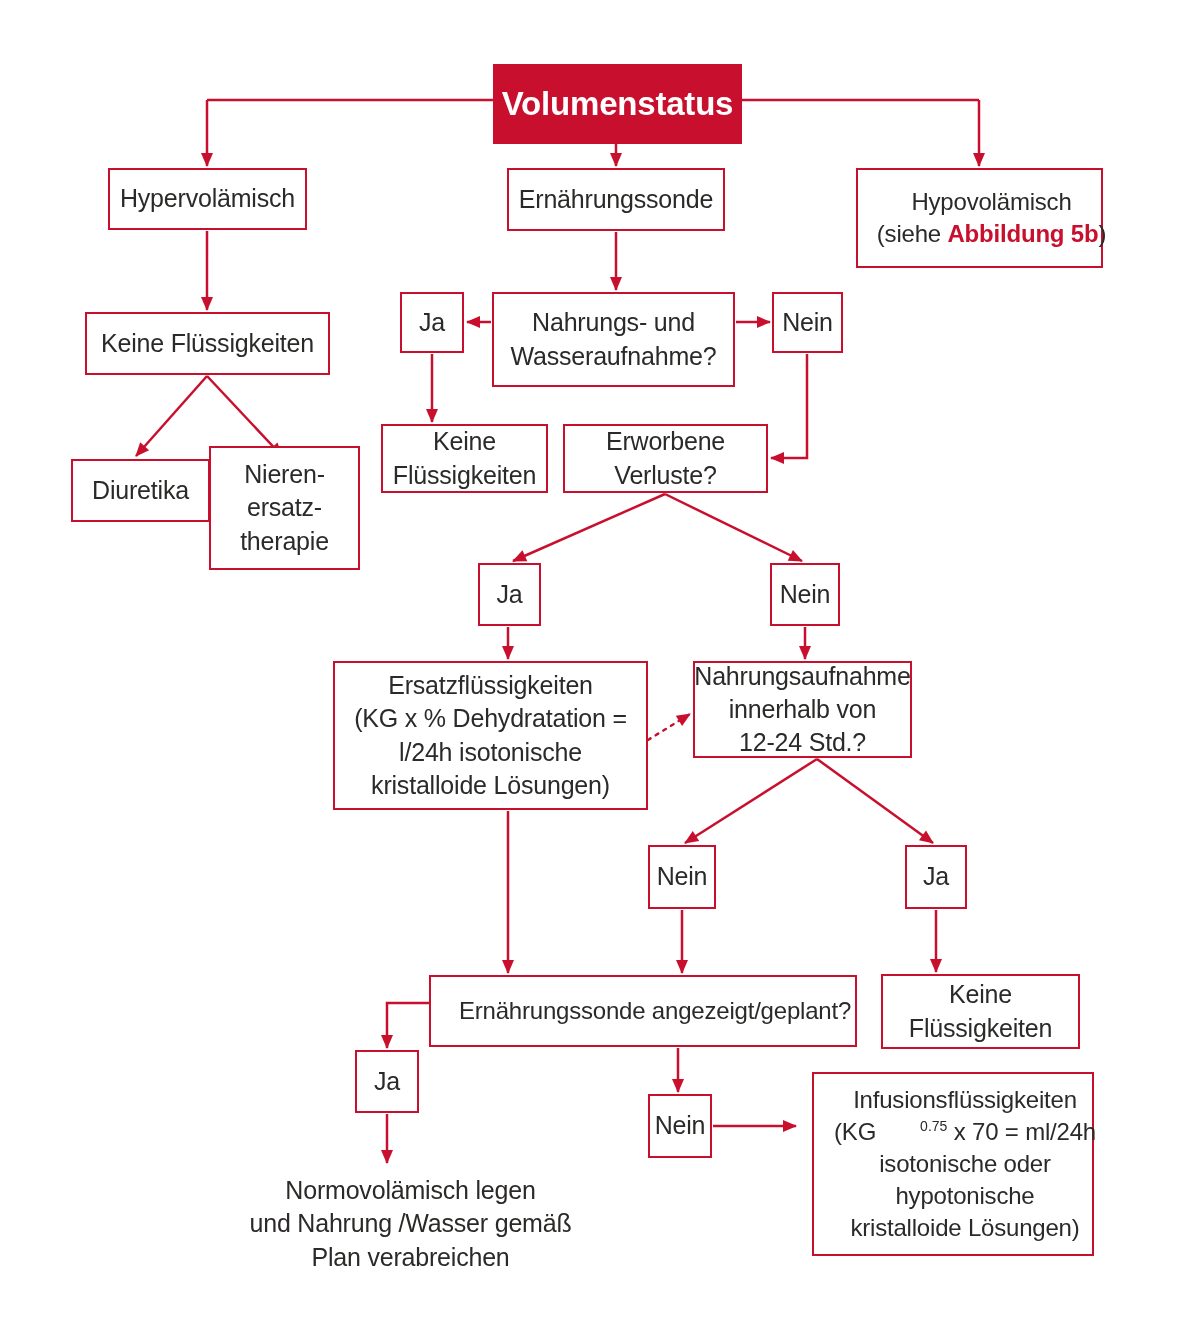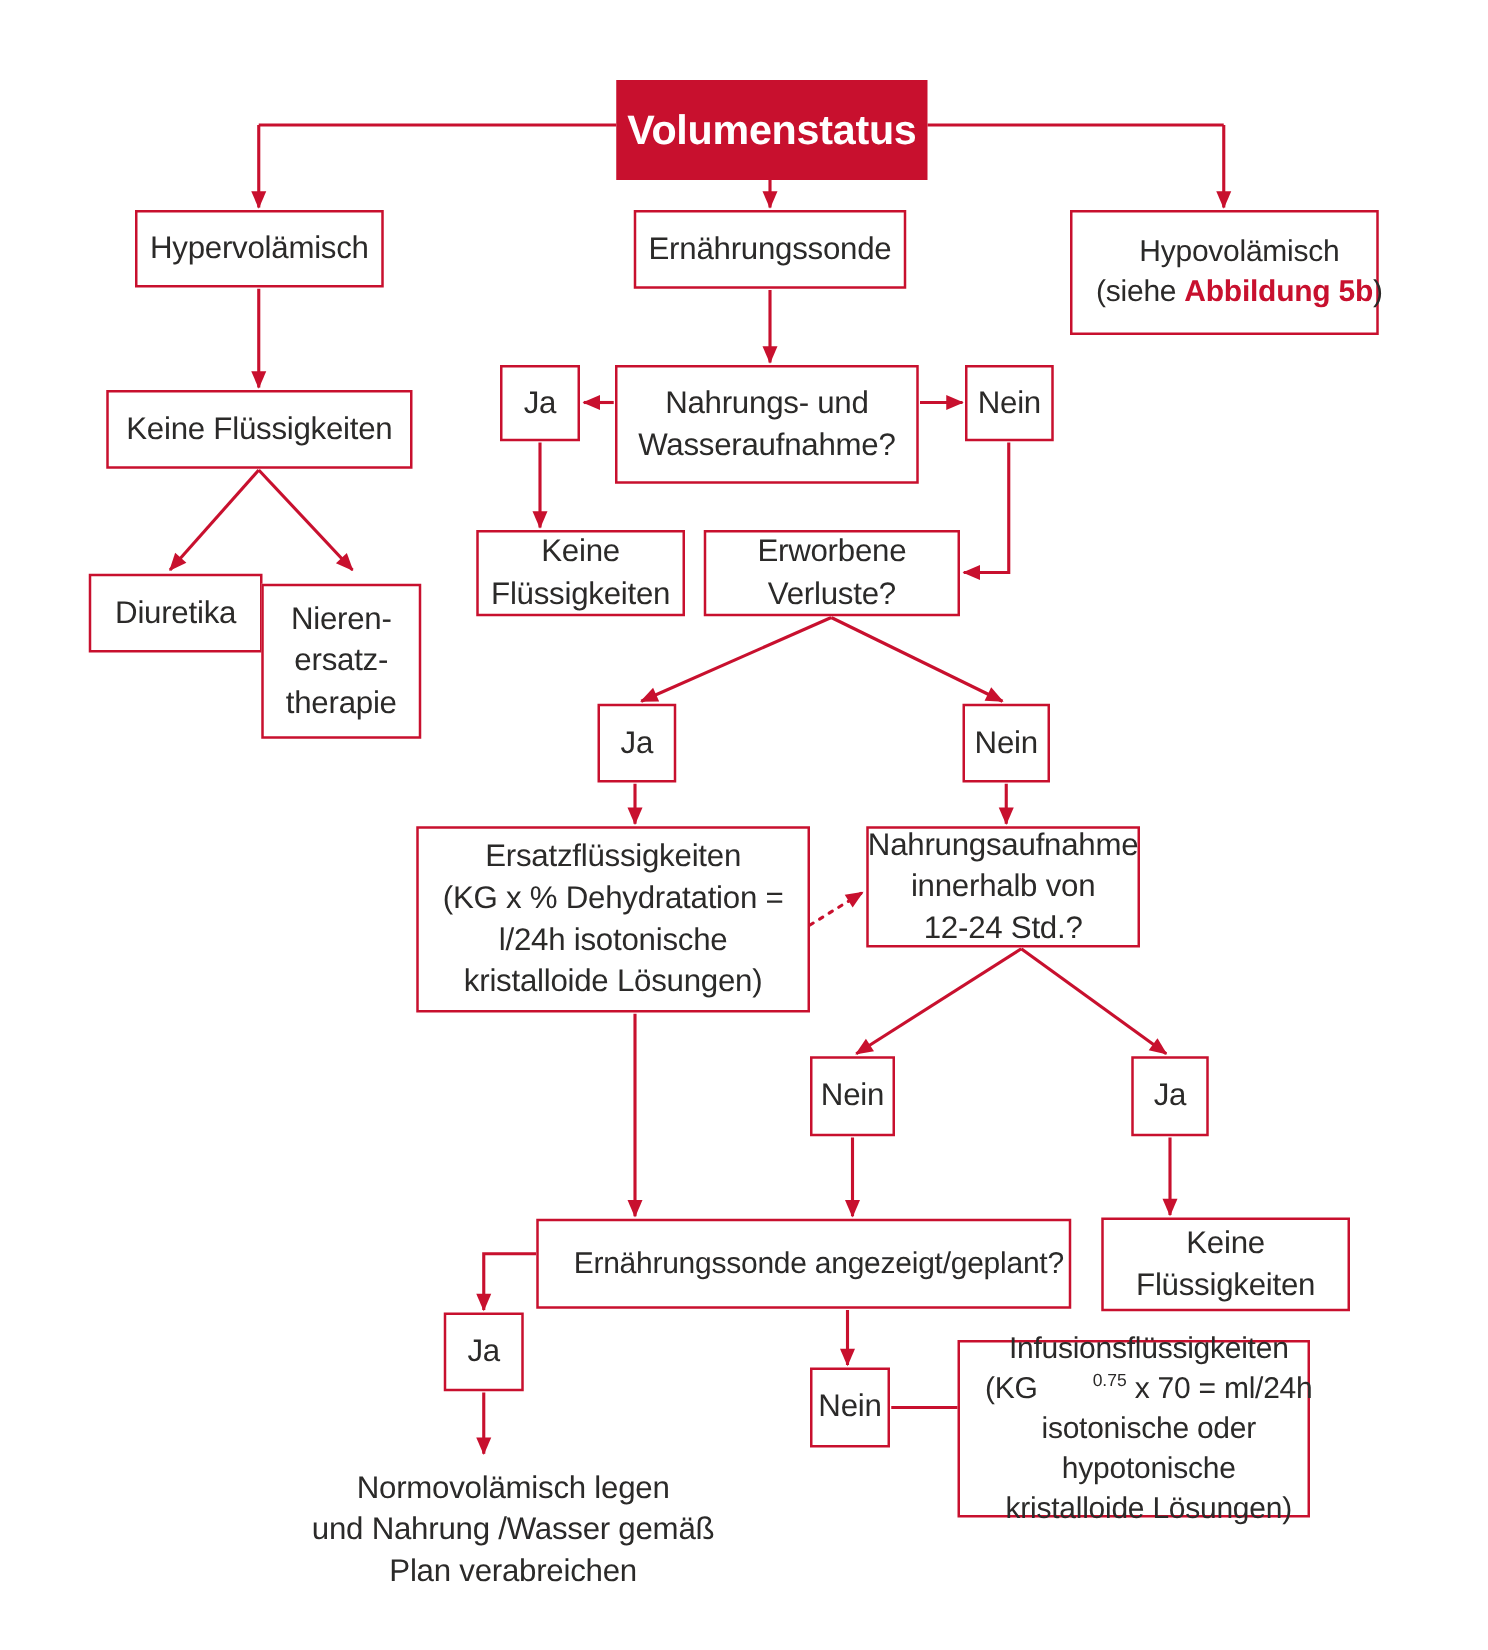--- a/index.html
+++ b/index.html
@@ -101,21 +101,21 @@
   </div>
 
   <div class="node" style="left:85px;top:312px;width:245px;height:63px">
     <div class="ln">Keine Flüssigkeiten</div>
   </div>
 
   <div class="node" style="left:71px;top:459px;width:139px;height:63px">
     <div class="ln">Diuretika</div>
   </div>
 
-  <div class="node" style="left:209px;top:467px;width:128px;height:124px">
+  <div class="node" style="left:209px;top:446px;width:151px;height:124px">
     <div class="ln">Nieren-</div>
     <div class="ln">ersatz-</div>
     <div class="ln">therapie</div>
   </div>
 
   <div class="node" style="left:400px;top:292px;width:64px;height:61px">
     <div class="ln">Ja</div>
   </div>
 
   <div class="node" style="left:492px;top:292px;width:243px;height:95px">
@@ -176,21 +176,21 @@
   </div>
 
   <div class="node" style="left:355px;top:1050px;width:64px;height:63px">
     <div class="ln">Ja</div>
   </div>
 
   <div class="node" style="left:648px;top:1094px;width:64px;height:64px">
     <div class="ln">Nein</div>
   </div>
 
-  <div class="node small-font" style="left:766px;top:1072px;width:282px;height:142px">
+  <div class="node small-font" style="left:812px;top:1072px;width:282px;height:184px">
     <div class="ln">Infusionsflüssigkeiten</div>
     <div class="ln"><span>(KG</span><sup class="exp">0.75</sup><span> x 70 = ml/24h</span></div>
     <div class="ln">isotonische oder</div>
     <div class="ln">hypotonische</div>
     <div class="ln">kristalloide Lösungen)</div>
   </div>
 
   <div class="node free-text" style="left:238px;top:1176px;width:345px;height:96px">
     <div class="ln">Normovolämisch legen</div>
     <div class="ln">und Nahrung /Wasser gemäß</div>

